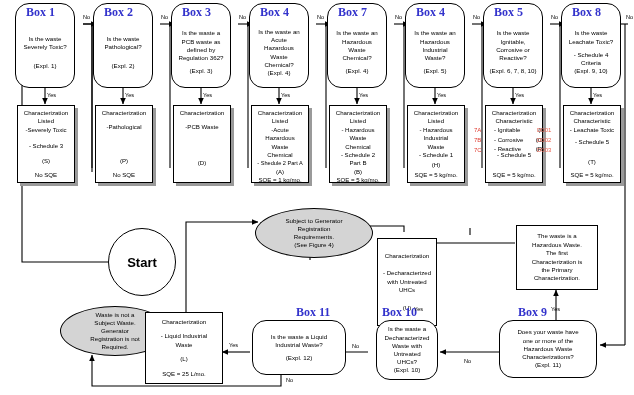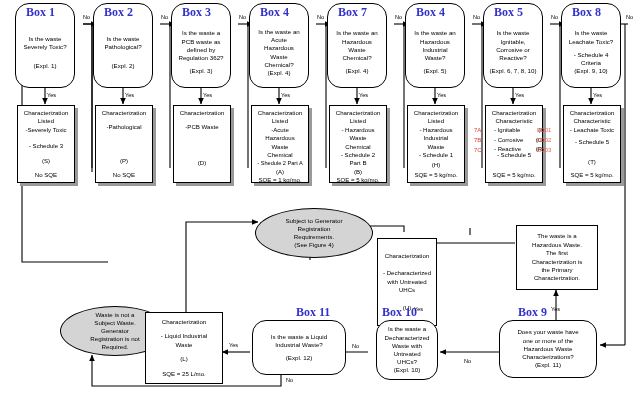--- a/index.html
+++ b/index.html
@@ -345,20 +345,23 @@
     <span class="icl">- Leachate Toxic</span>
     <span class="gap"></span>
     <span class="icl">- Schedule 5</span>
     <span class="gap2"></span>
       <span class="gap2"></span>
     <span class="icl">(T)</span>
     <span class="gap"></span>
     <span class="icl">SQE = 5 kg/mo.</span>
   </div>
 
+  <div class="startc" style="left:108px;top:228px;width:68px;height:68px;">
+    <span>Start</span>
+  </div>
 
   <div class="ell" style="left:255px;top:208px;width:118px;height:50px;">
     <div>
       <span class="icl">Subject to Generator</span>
       <span class="icl">Registration</span>
       <span class="icl">Requirements.</span>
       <span class="icl">(See Figure 4)</span>
     </div>
   </div>
 

